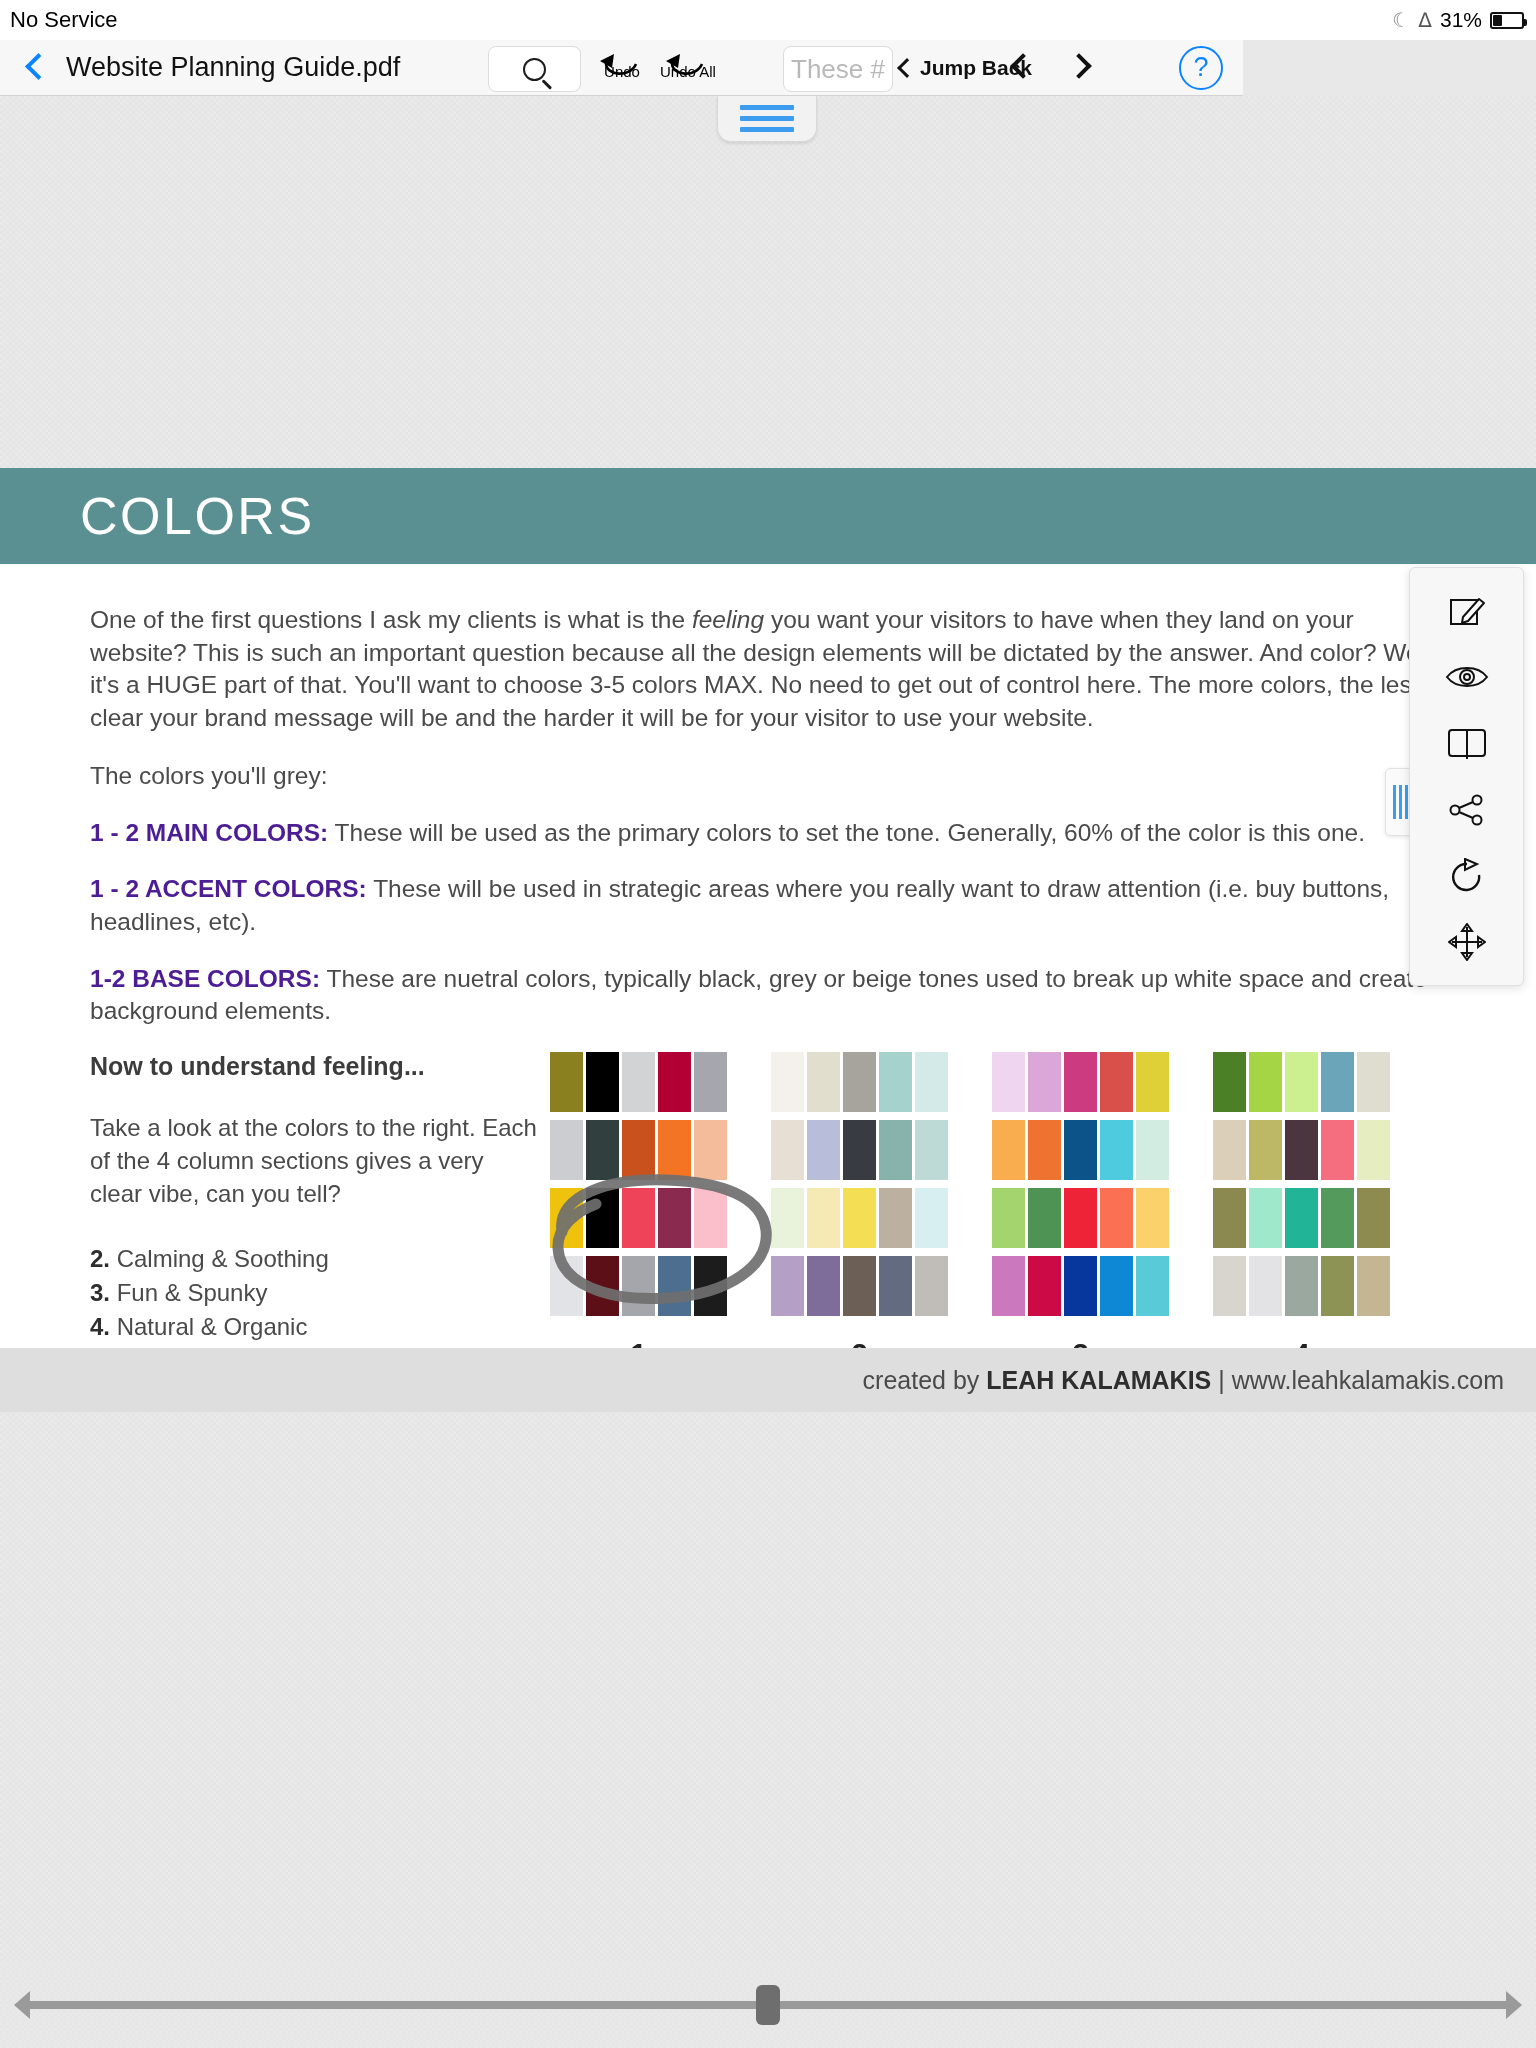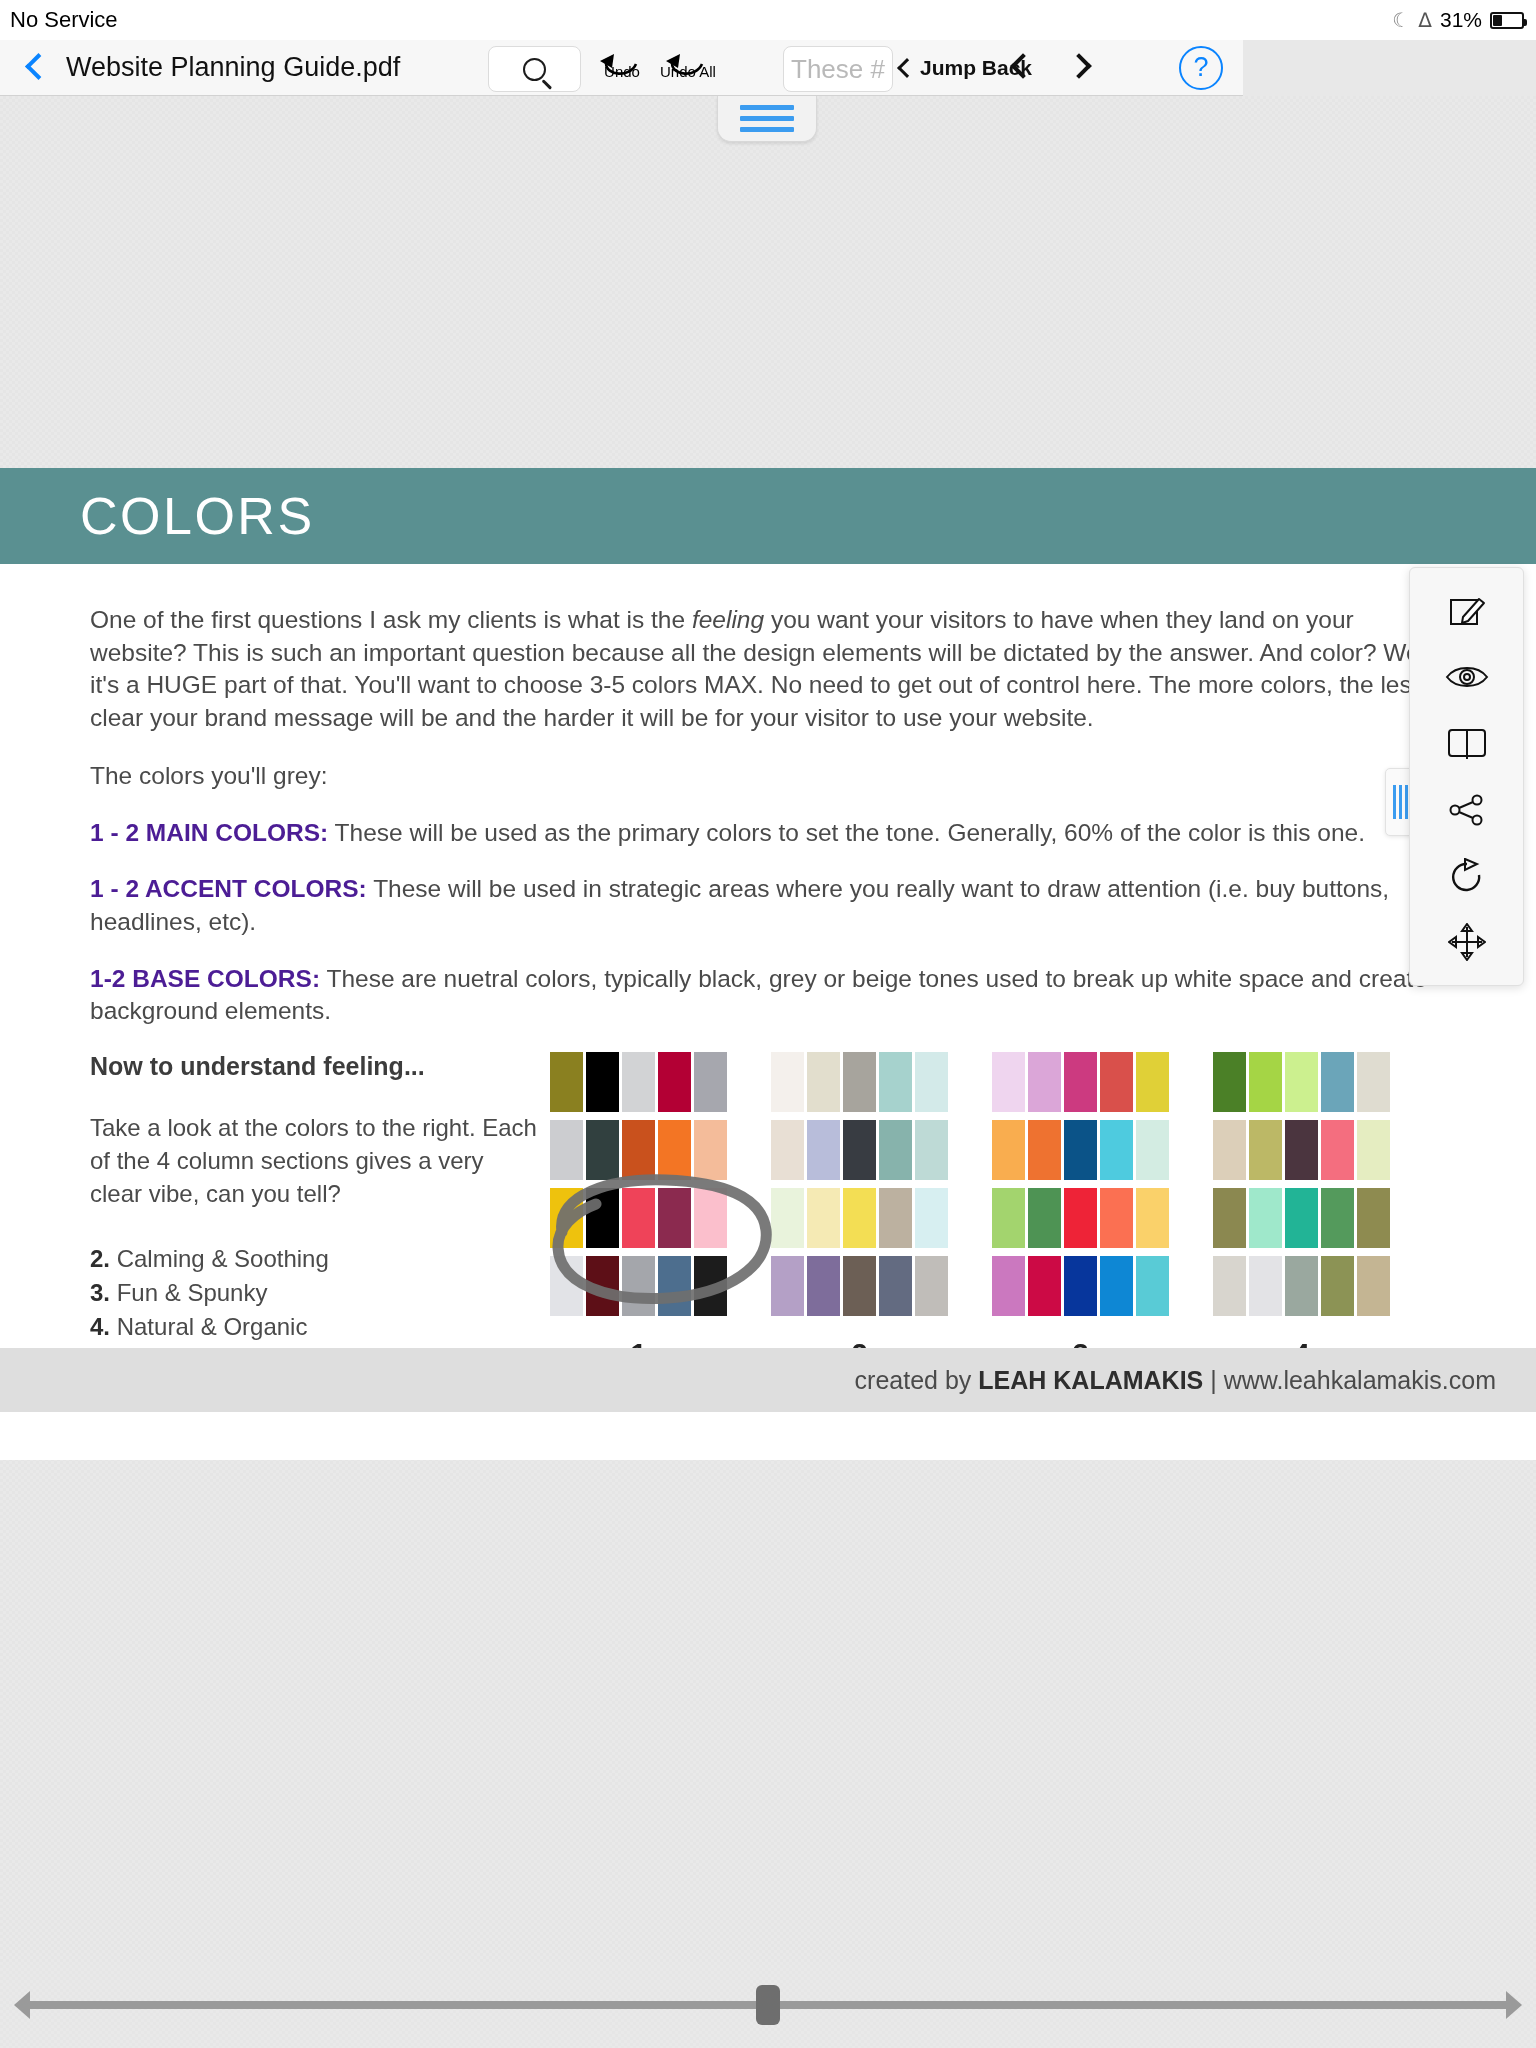--- a/index.html
+++ b/index.html
@@ -120,21 +120,21 @@
     position: absolute; top: 0px; left: 717px; width: 100px; height: 46px;
     background: #f2f2f2; border: 1px solid #d8d8d8; border-top: none;
     border-radius: 0 0 14px 14px;
     display:flex; flex-direction: column; align-items:center; justify-content:center; gap:6px;
     cursor: pointer; box-shadow: 0 2px 3px rgba(0,0,0,.09);
   }
   .tab-handle i { display:block; width: 54px; height: 5px; background:#3b9cf0; border-radius:1px; }
 
   
   .pdf-page {
-    position: absolute; top: 372px; left: 0; width: 1536px; height: 992px;
+    position: absolute; top: 372px; left: 0; width: 1536px; height: 880px;
     background: #ffffff;
   }
   .page-hero {
     height: 96px; background: #5a9091;
     display: flex; align-items: center;
   }
   .page-hero h1 {
     color: #fff; font-size: 52px; font-weight: normal; letter-spacing: 2.5px;
     margin-left: 80px;
   }
@@ -164,21 +164,21 @@
   }
 
   
   .annotation { position: absolute; left: -34px; top: 120px; pointer-events: none; }
 
   
   .page-footer {
     position: absolute; top: 1252px; left: 0; width: 1536px; height: 64px;
     background: #dedede; display:flex; align-items:center; justify-content:flex-end;
   }
-  .page-footer .credit { font-size: 25px; color: #4a4a4a; margin-right: 40px; }
+  .page-footer .credit { font-size: 25px; color: #4a4a4a; margin-right: 32px; }
   .page-footer .credit b { color: #2e2e2e; }
 
   
   .tool-panel {
     position: absolute; right: 12px; top: 471px; width: 115px; height: 419px;
     background: #f7f7f7; border: 1px solid #e0e0e0; border-radius: 6px;
     box-shadow: 0 2px 10px rgba(0,0,0,.13);
     display:flex; flex-direction: column; align-items:center; justify-content: space-around;
     padding: 10px 0;
   }

